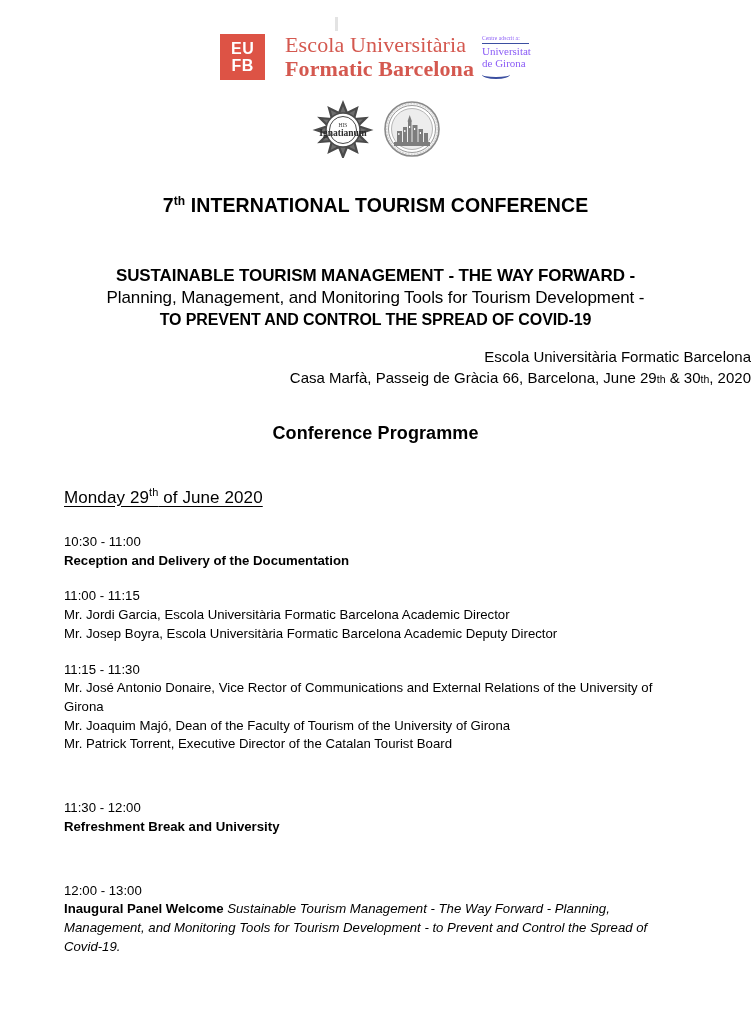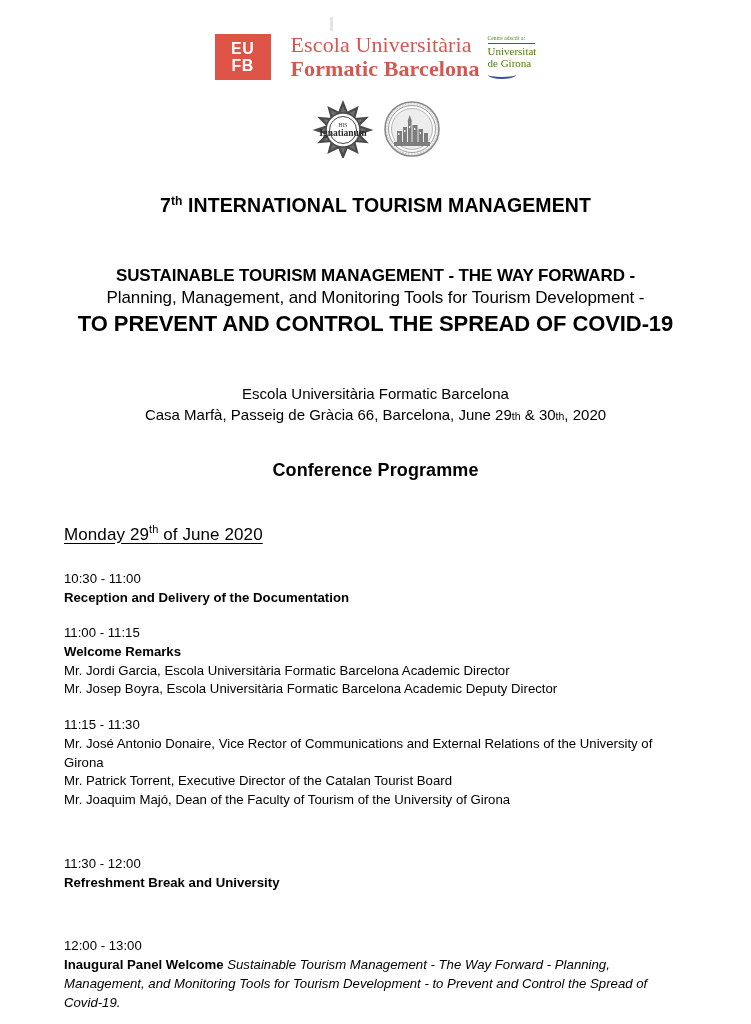--- a/index.html
+++ b/index.html
@@ -39,21 +39,21 @@
   }
   .tickmark {
     position: absolute;
     top: -16px;
     left: 115px;
     width: 3px;
     height: 14px;
     background: #e3e3e3;
   }
   .eufb-square {
-    width: 56px;
+    width: 45px;
     height: 46px;
     background: #dd5345;
     display: flex;
     flex-direction: column;
     align-items: center;
     justify-content: center;
     flex: none;
   }
   .eufb-square .ln {
     color: #ffffff;
@@ -78,21 +78,21 @@
   .eufb-name .l2 {
     font-size: 22px;
     font-weight: bold;
     letter-spacing: 0.1px;
     display: block;
   }
   .udg-block {
     margin-left: 8px;
     margin-top: 2px;
     font-family: "Liberation Serif", serif;
-    color: #4d7c0f;
+    color: #8b5cf6;
     line-height: 1.05;
   }
   .udg-block .adscrit {
     font-size: 5.5px;
     display: block;
     letter-spacing: 0.1px;
     margin-bottom: 1px;
   }
   .udg-block .ubar {
     width: 47px;
@@ -158,29 +158,29 @@
     display: block;
     letter-spacing: -0.1px;
   }
   .subtitle-block .sl2 {
     font-size: 17px;
     font-weight: normal;
     display: block;
     letter-spacing: -0.1px;
   }
   .subtitle-block .sl3 {
-    font-size: 22px;
+    font-size: 16px;
     font-weight: bold;
     display: block;
     letter-spacing: -0.1px;
   }
 
   .venue-block {
-    text-align: center;
-    margin-top: 46px;
+    text-align: right;
+    margin-top: 17px;
     line-height: 1.38;
     font-size: 15px;
   }
   .venue-block .vl {
     display: block;
   }
   .venue-block .ord {
     font-size: 10.5px;
     vertical-align: baseline;
   }
@@ -303,21 +303,21 @@
           <rect x="35.8" y="31" width="1.2" height="2"></rect>
         </g>
         <g stroke="#9a9a9a" stroke-width="0.5" fill="none">
           <circle cx="28" cy="28" r="25.3" stroke-dasharray="1.5 1.5"></circle>
         </g>
       </svg>
     </div>
   </div>
 
   <div class="title-main">
-    <span>7</span><sup>th</sup><span> INTERNATIONAL TOURISM MANAGEMENT</span>
+    <span>7</span><sup>th</sup><span> INTERNATIONAL TOURISM CONFERENCE</span>
   </div>
 
   <div class="subtitle-block">
     <span class="sl1">SUSTAINABLE TOURISM MANAGEMENT - THE WAY FORWARD -</span>
     <span class="sl2">Planning, Management, and Monitoring Tools for Tourism Development -</span>
     <span class="sl3">TO PREVENT AND CONTROL THE SPREAD OF COVID-19</span>
   </div>
 
   <div class="venue-block">
     <span class="vl">Escola Universitària Formatic Barcelona</span>
@@ -330,31 +330,30 @@
     <div class="day-heading"><span>Monday 29</span><sup>th</sup><span> of June 2020</span></div>
 
     <div class="session first-session">
       <span class="time">10:30 - 11:00</span>
       <span class="heading">Reception and Delivery of the Documentation</span>
     </div>
 
     <div class="gap-sm"></div>
     <div class="session">
       <span class="time">11:00 - 11:15</span>
-      <span class="heading">Welcome Remarks</span>
       <span class="detail">Mr. Jordi Garcia, Escola Universitària Formatic Barcelona Academic Director</span>
       <span class="detail">Mr. Josep Boyra, Escola Universitària Formatic Barcelona Academic Deputy Director</span>
     </div>
 
     <div class="gap-sm"></div>
     <div class="session">
       <span class="time">11:15 - 11:30</span>
       <span class="detail">Mr. José Antonio Donaire, Vice Rector of Communications and External Relations of the University of Girona</span>
+      <span class="detail">Mr. Joaquim Majó, Dean of the Faculty of Tourism of the University of Girona</span>
       <span class="detail">Mr. Patrick Torrent, Executive Director of the Catalan Tourist Board</span>
-      <span class="detail">Mr. Joaquim Majó, Dean of the Faculty of Tourism of the University of Girona</span>
     </div>
 
     <div class="gap-lg"></div>
     <div class="session">
       <span class="time">11:30 - 12:00</span>
       <span class="heading">Refreshment Break and University</span>
     </div>
 
     <div class="gap-lg"></div>
     <div class="session">

